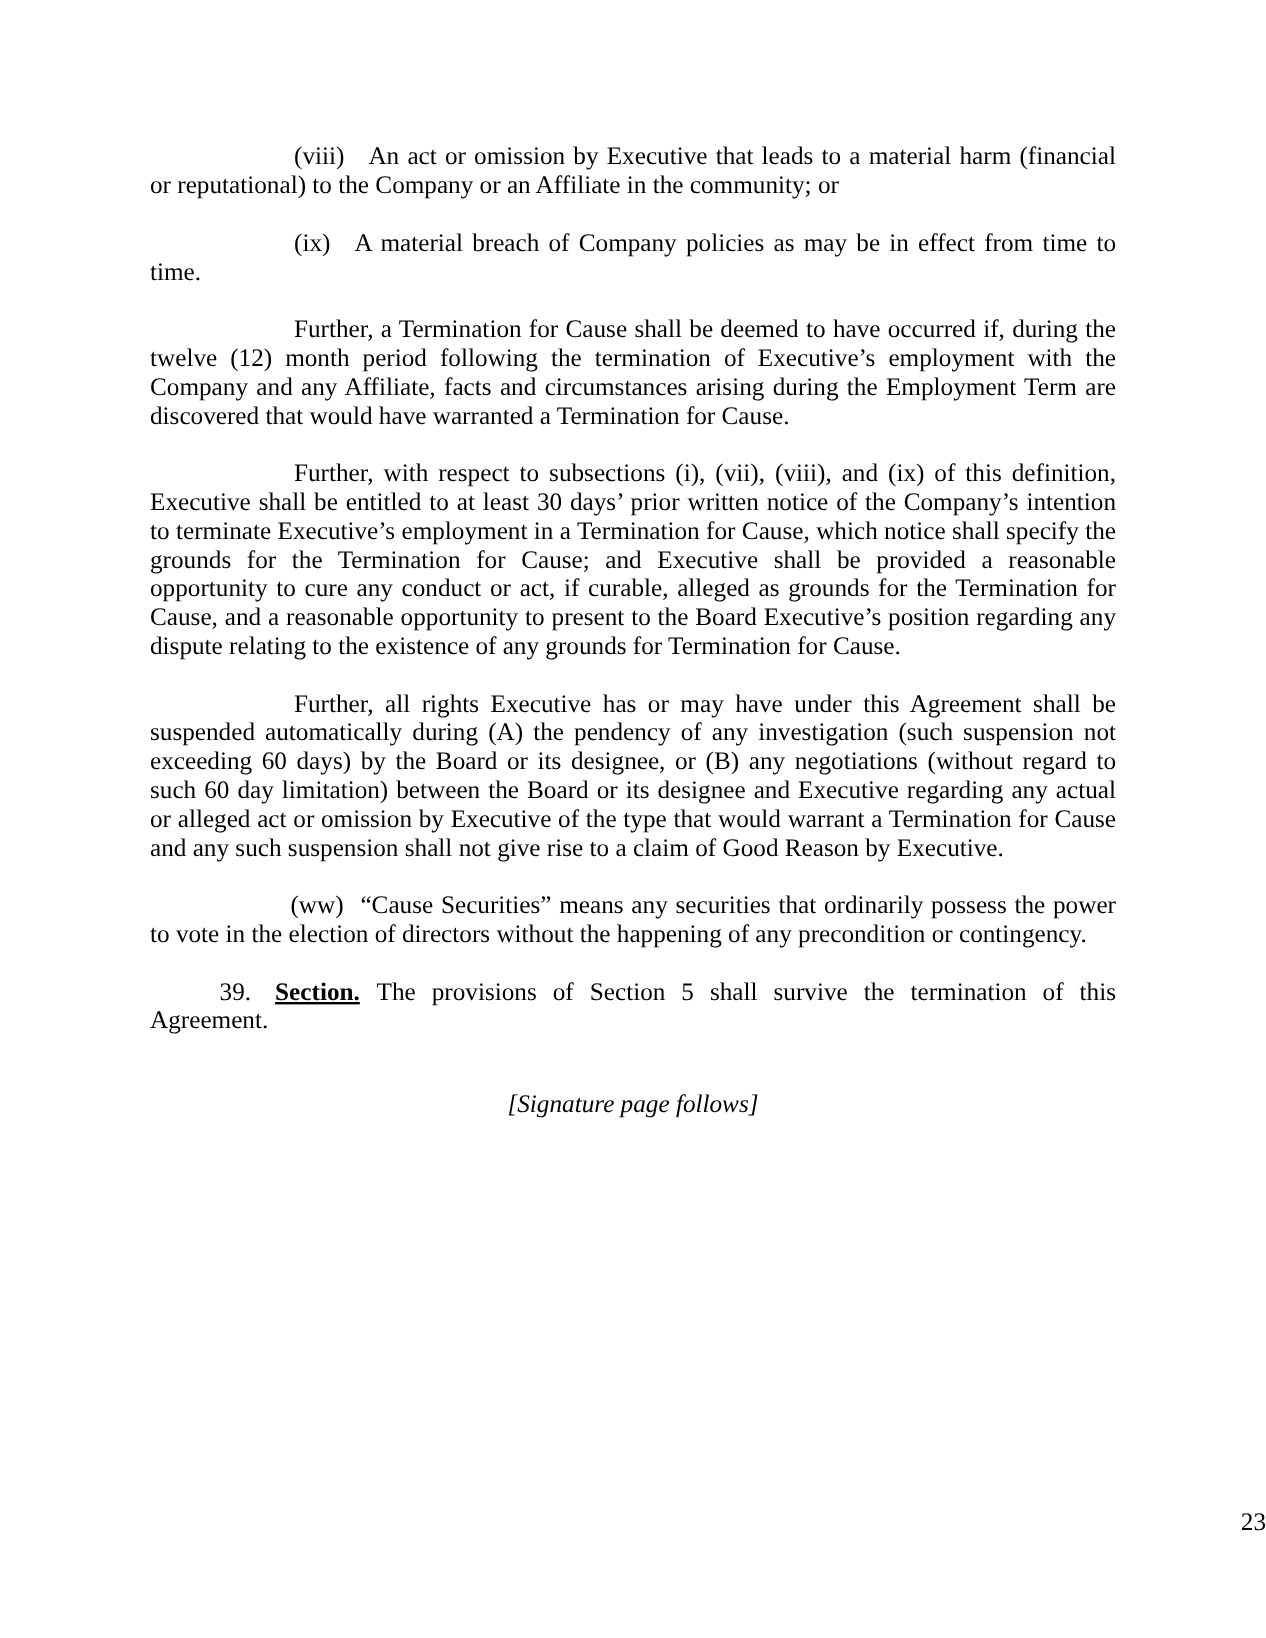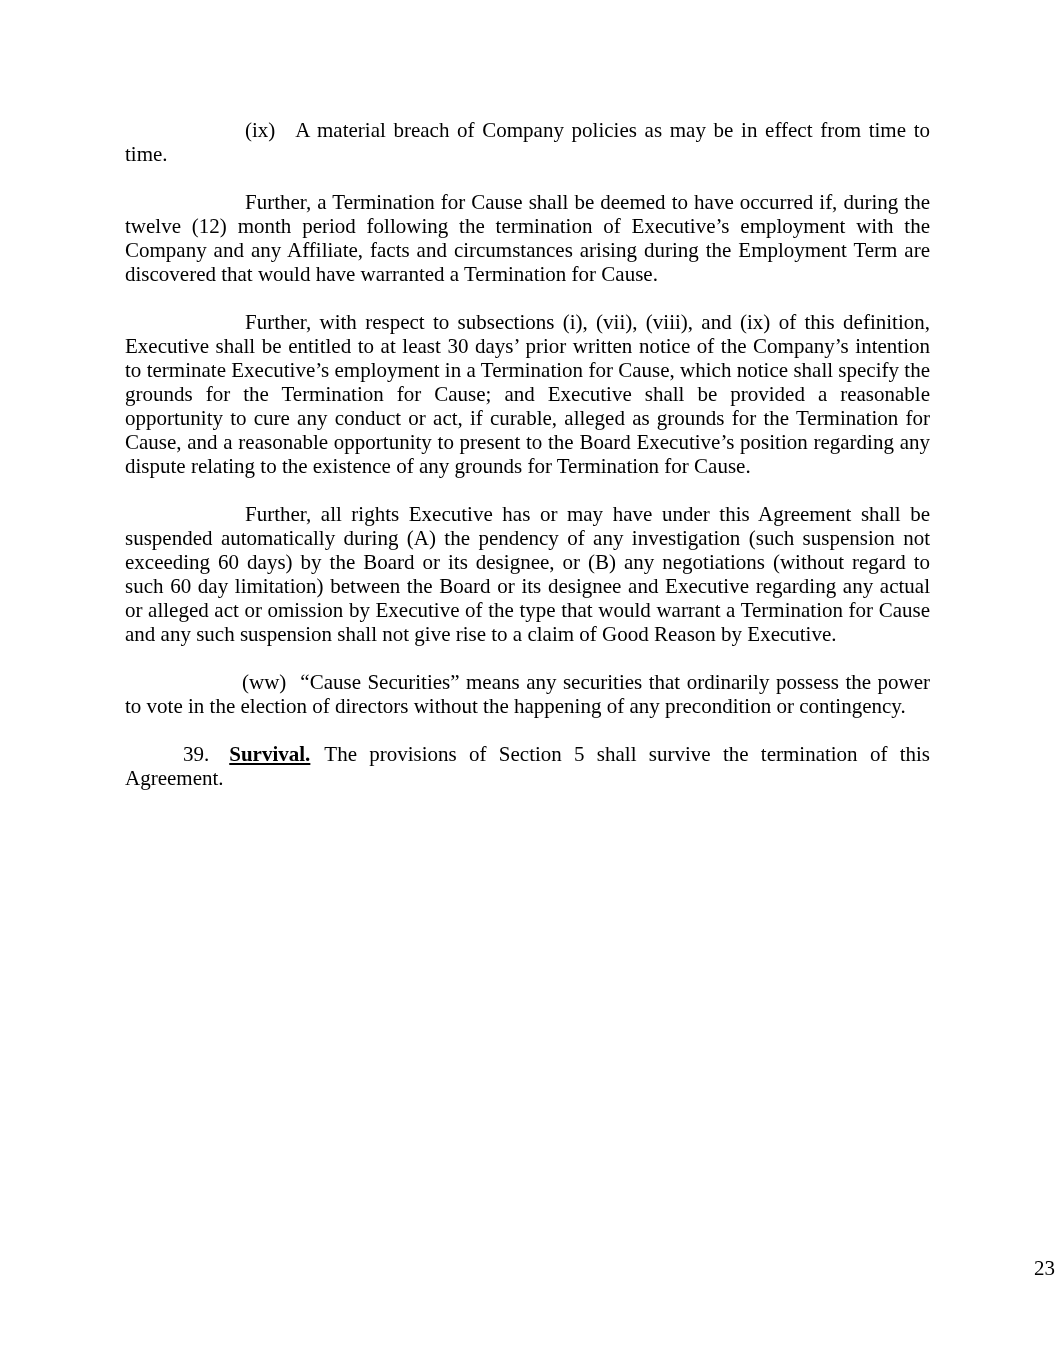--- a/index.html
+++ b/index.html
@@ -44,29 +44,31 @@
     left: 0;
     right: 0;
     text-align: right;
   }
 </style>
 </head>
 <body>
 
 <div class="page">
 
+  <p class="prose sub-block fl-120"><span class="tab-md">(viii)</span><span>An act or omission by Executive that leads to a material harm (financial or reputational) to the Company or an Affiliate in the community; or</span></p>
 
   <p class="prose sub-block fl-120"><span class="tab-md">(ix)</span><span>A material breach of Company policies as may be in effect from time to time.</span></p>
 
   <p class="prose sub-block fl-120"><span>Further, a Termination for Cause shall be deemed to have occurred if, during the twelve (12) month period following the termination of Executive’s employment with the Company and any Affiliate, facts and circumstances arising during the Employment Term are discovered that would have warranted a Termination for Cause.</span></p>
 
   <p class="prose sub-block fl-120"><span>Further, with respect to subsections (i), (vii), (viii), and (ix) of this definition, Executive shall be entitled to at least 30 days’ prior written notice of the Company’s intention to terminate Executive’s employment in a Termination for Cause, which notice shall specify the grounds for the Termination for Cause; and Executive shall be provided a reasonable opportunity to cure any conduct or act, if curable, alleged as grounds for the Termination for Cause, and a reasonable opportunity to present to the Board Executive’s position regarding any dispute relating to the existence of any grounds for Termination for Cause.</span></p>
 
   <p class="prose sub-block fl-120"><span>Further, all rights Executive has or may have under this Agreement shall be suspended automatically during (A) the pendency of any investigation (such suspension not exceeding 60 days) by the Board or its designee, or (B) any negotiations (without regard to such 60 day limitation) between the Board or its designee and Executive regarding any actual or alleged act or omission by Executive of the type that would warrant a Termination for Cause and any such suspension shall not give rise to a claim of Good Reason by Executive.</span></p>
 
   <p class="prose fl-117"><span class="b tab-sm">(ww)</span><span>“</span><span class="b">Cause Securities</span><span>” means any securities that ordinarily possess the power to vote in the election of directors without the happening of any precondition or contingency.</span></p>
 
-  <p class="prose fl-58"><span class="b tab-md">39.</span><span class="bu">Survival.</span><span class="tab-sm"></span><span>The provisions of </span><span class="b">Section 5</span><span> shall survive the termination of this Agreement.</span></p>
+  <p class="prose fl-58"><span class="b tab-md">39.</span><span class="bu">Section.</span><span class="tab-sm"></span><span>The provisions of </span><span class="b">Section 5</span><span> shall survive the termination of this Agreement.</span></p>
 
+  <div class="signature-line">[Signature page follows]</div>
 
   <div class="page-number">23</div>
 
 </div>
 
 </body></html>

